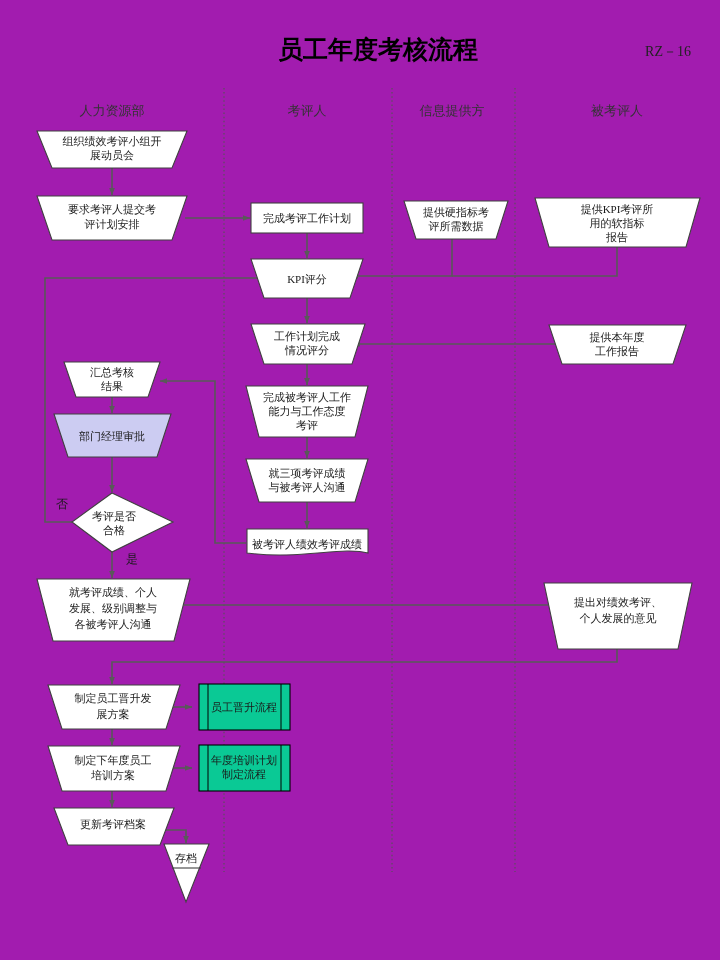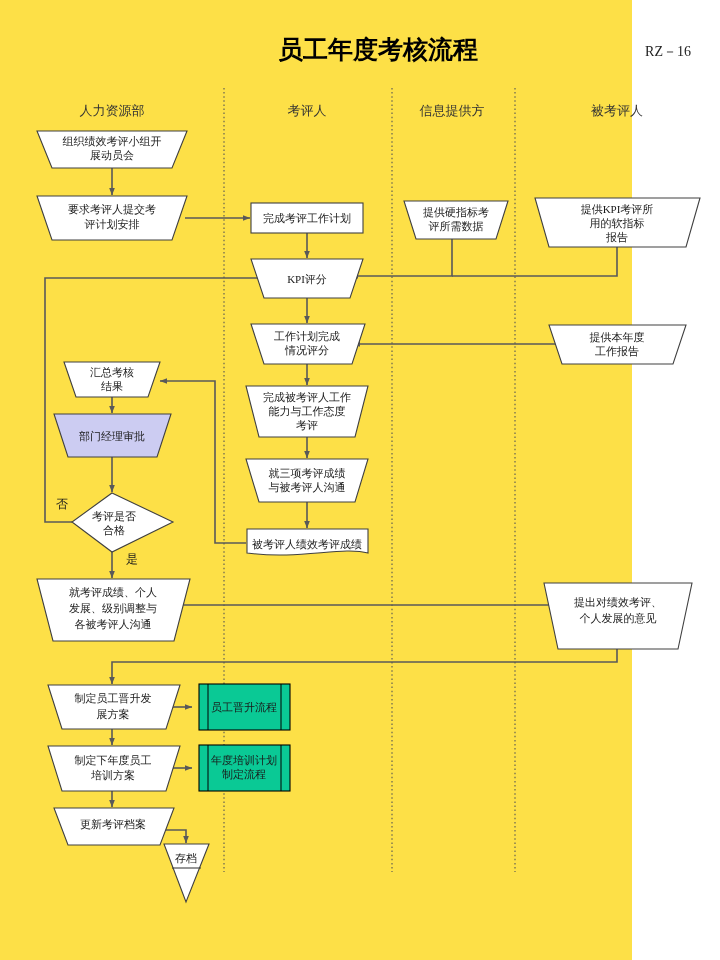--- a/index.html
+++ b/index.html
@@ -1,17 +1,17 @@
 <!DOCTYPE html>
 <html><head>
 <meta charset="utf-8">
 <style>
   html,body{margin:0;padding:0;background:#ffffff;}
   body{width:720px;height:960px;overflow:hidden;font-family:"Liberation Serif","DejaVu Serif",serif;}
-  #page{position:relative;width:632px;height:960px;background:#fde047;}
+  #page{position:relative;width:720px;height:960px;background:#a21caf;}
   #chart{position:absolute;left:0;top:0;width:720px;height:960px;}
   .ttl{font-family:"Liberation Serif","DejaVu Serif",serif;font-weight:bold;font-size:25px;fill:#000;}
   .code{font-family:"Liberation Serif","DejaVu Serif",serif;font-size:14px;fill:#222;}
   .lane{font-family:"Liberation Serif","DejaVu Serif",serif;font-size:13px;fill:#333;}
   .nodetext{font-family:"Liberation Serif","DejaVu Serif",serif;font-size:11px;fill:#1a1a1a;}
   .edgelabel{font-family:"Liberation Serif","DejaVu Serif",serif;font-size:12px;fill:#1a1a1a;}
   .shape{fill:#ffffff;stroke:#404040;stroke-width:1.1;}
   .shape-lav{fill:#ccccf2;stroke:#404040;stroke-width:1.1;}
   .shape-grn{fill:#0ac995;stroke:#000000;stroke-width:1.1;}
   .conn{stroke:#595959;stroke-width:1.6;fill:none;}

